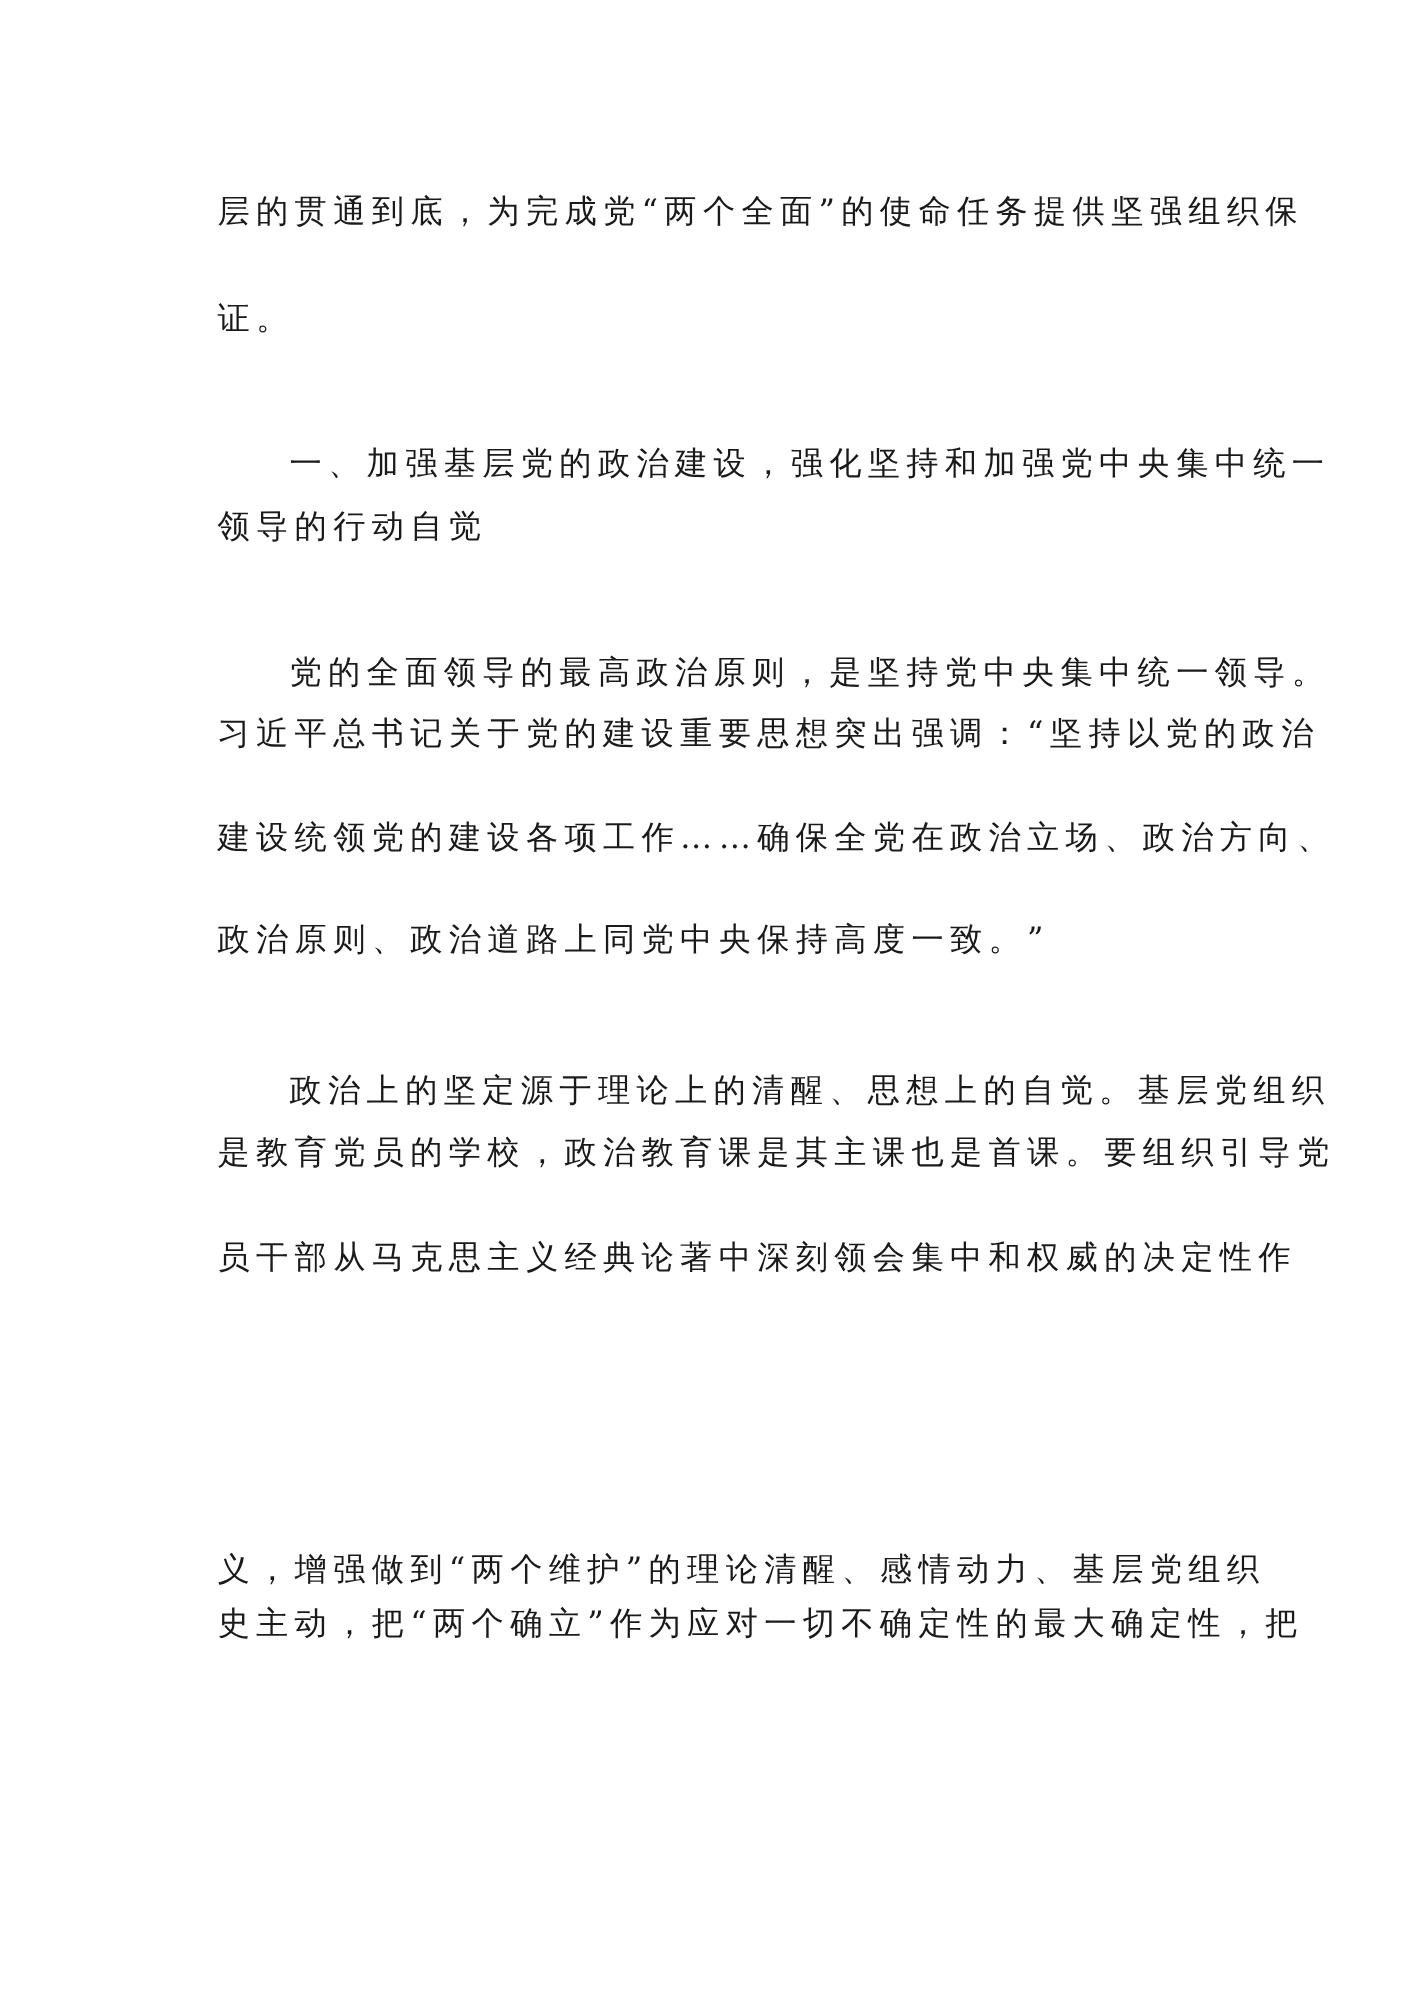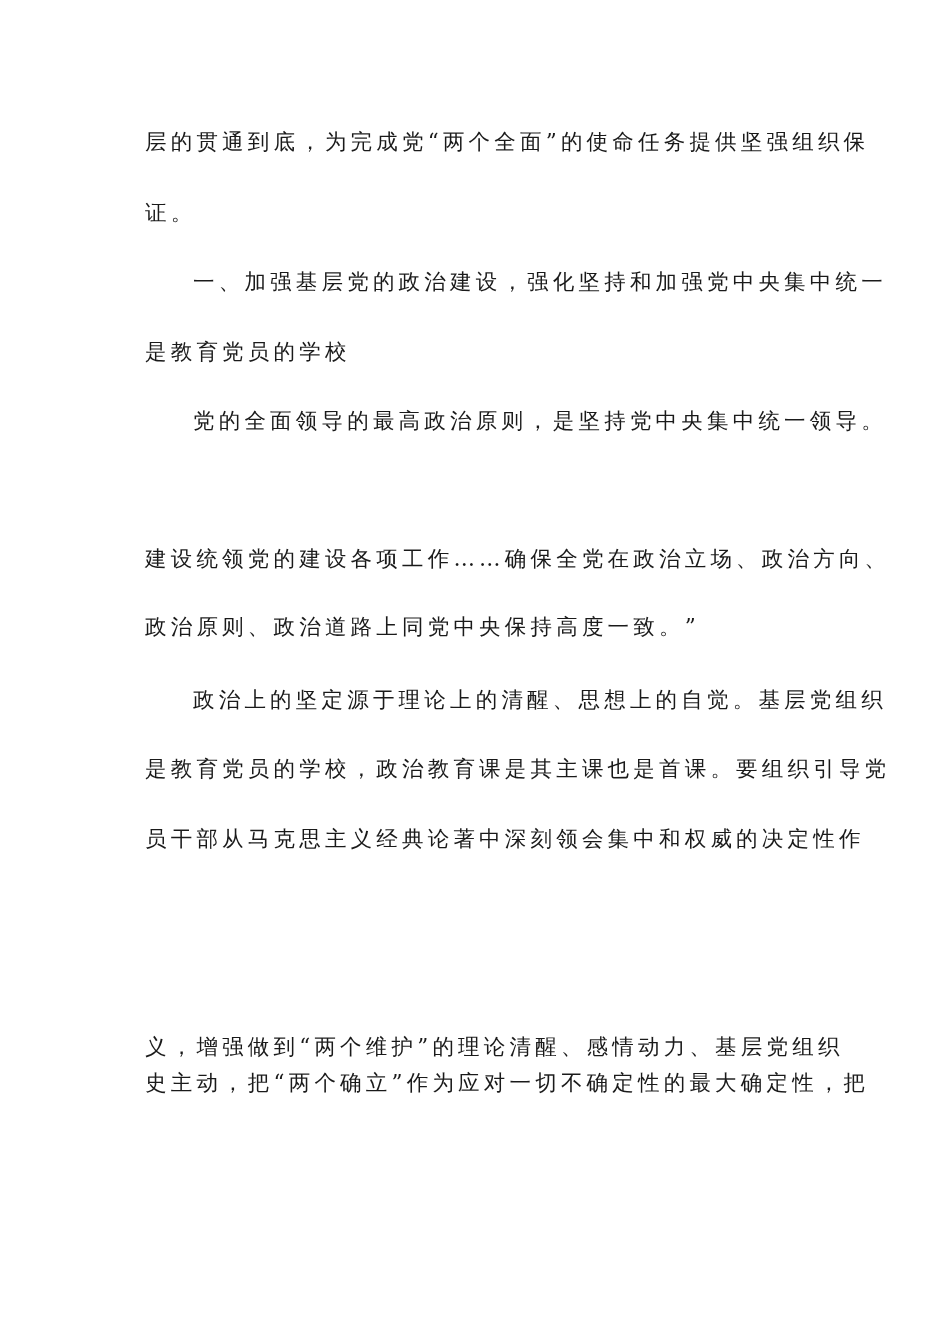--- a/index.html
+++ b/index.html
@@ -30,34 +30,36 @@
       font-size: 21.5px;
       line-height: 30px;
       white-space: nowrap;
       letter-spacing: 4.2px;
       text-align: justify;
       text-align-last: justify;
     }
     .line.indent {
       left: 193px;
       width: 614px;
+      margin-top: 28px;
     }
     .line.last {
       text-align-last: left;
     }
   </style>
 </head>
 <body>
 
 <div class="page">
   <div class="line" style="top:127px">层的贯通到底，为完成党“两个全面”的使命任务提供坚强组织保</div>
   <div class="line last" style="top:198px">证。</div>
   <div class="line indent" style="top:267px">一、加强基层党的政治建设，强化坚持和加强党中央集中统一</div>
-  <div class="line last" style="top:337px">是教育党员的学校</div>
+  <div class="line last" style="top:337px">领导的行动自觉</div>
   <div class="line indent" style="top:406px">党的全面领导的最高政治原则，是坚持党中央集中统一领导。</div>
+  <div class="line" style="top:475px">习近平总书记关于党的建设重要思想突出强调：“坚持以党的政治</div>
   <div class="line" style="top:544px">建设统领党的建设各项工作……确保全党在政治立场、政治方向、</div>
   <div class="line last" style="top:612px">政治原则、政治道路上同党中央保持高度一致。”</div>
   <div class="line indent" style="top:685px">政治上的坚定源于理论上的清醒、思想上的自觉。基层党组织</div>
   <div class="line" style="top:754px">是教育党员的学校，政治教育课是其主课也是首课。要组织引导党</div>
   <div class="line" style="top:824px">员干部从马克思主义经典论著中深刻领会集中和权威的决定性作</div>
   <div class="line" style="top:1032px">义，增强做到“两个维护”的理论清醒、感情动力、基层党组织</div>
   <div class="line" style="top:1068px">史主动，把“两个确立”作为应对一切不确定性的最大确定性，把</div>
 </div>
 
 </body></html>

